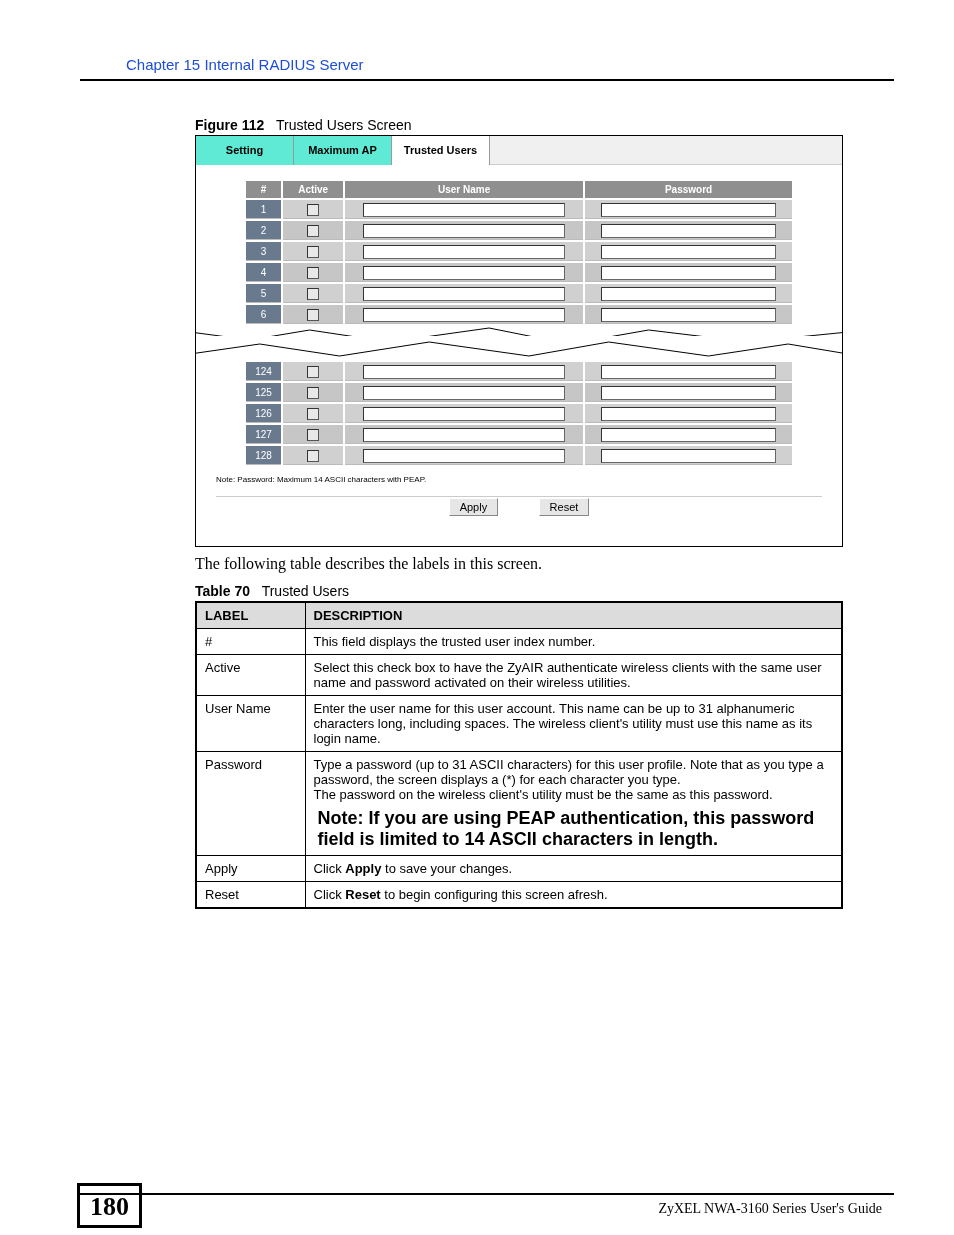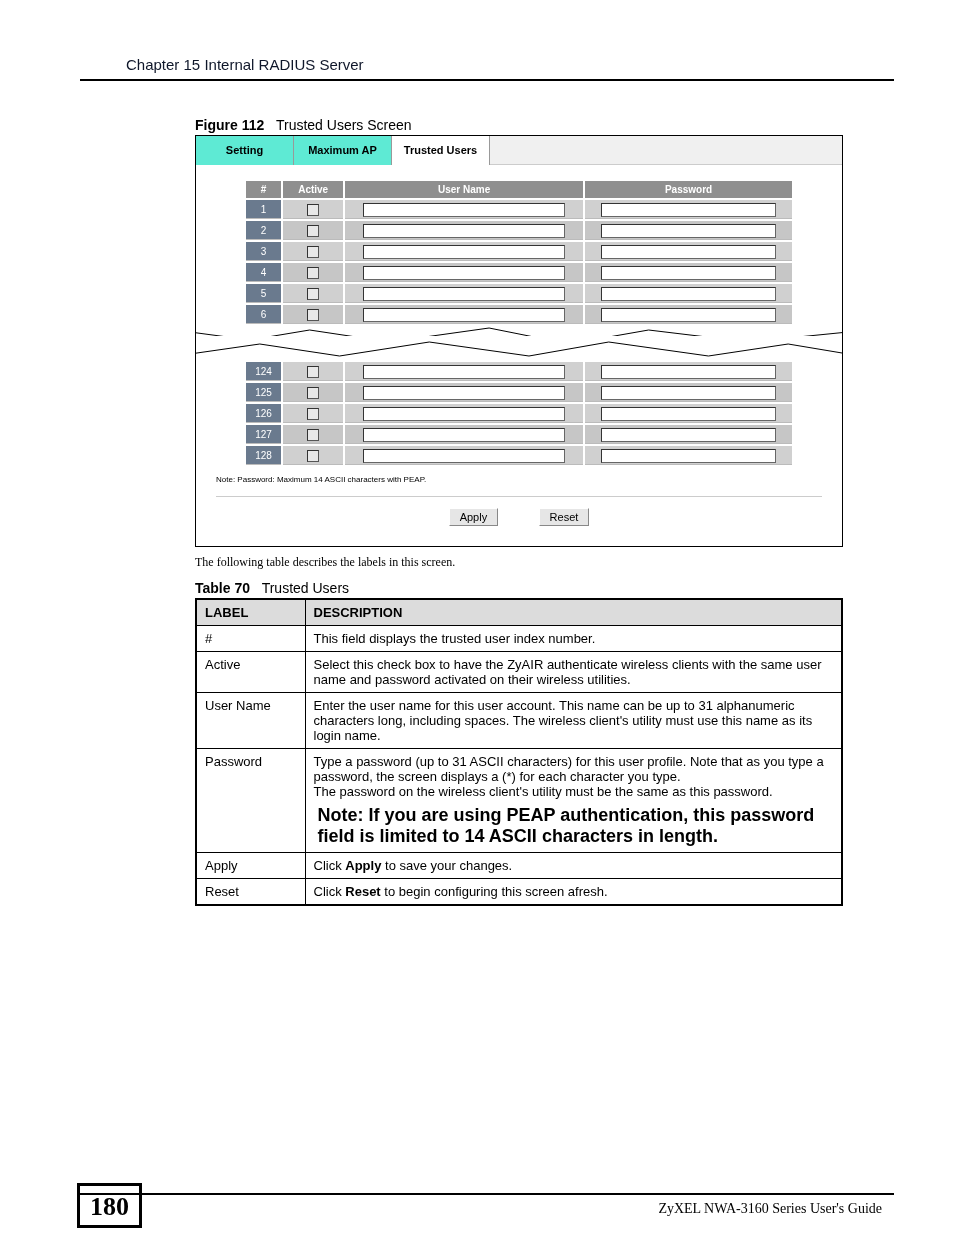--- a/index.html
+++ b/index.html
@@ -6,21 +6,21 @@
   body {
     font-family: Arial, Helvetica, sans-serif;
     background: #fff;
     width: 954px;
     height: 1235px;
     position: relative;
     padding: 50px 60px 40px 80px;
   }
   .chapter-header {
     font-size: 15px;
-    color: #0f172a;
+    color: #1d4ed8;
     padding: 6px 46px 6px 46px;
     border-bottom: 2px solid #000;
     margin-bottom: 36px;
   }
   .figure-caption {
     font-size: 14px;
     margin-left: 115px;
     margin-bottom: 2px;
   }
   .screenshot-box {
@@ -92,34 +92,33 @@
   .tear-top svg, .tear-bot svg { width: 100%; height: 100%; display:block; }
 
   .note-line {
     font-size: 8px;
     margin-top: 8px;
   }
   .btnbar {
     text-align: center;
     margin-top: 12px;
     border-top: 1px solid #ccc;
-    padding-top: 10px;
   }
   .btn {
     display:inline-block;
     font-size: 11px;
     padding: 2px 10px;
     background: #e6e6e6;
     border: 1px solid #888;
     border-top-color:#fff; border-left-color:#fff;
     margin: 0 18px;
   }
 
   .intro-text {
-    font-size: 12px;
+    font-size: 16px;
     font-family: "Times New Roman", serif;
     margin: 8px 0 10px 115px;
   }
   .table-caption {
     font-size: 14px;
     margin-left: 115px;
     margin-bottom: 2px;
   }
   .desc-table {
     margin-left: 115px;

